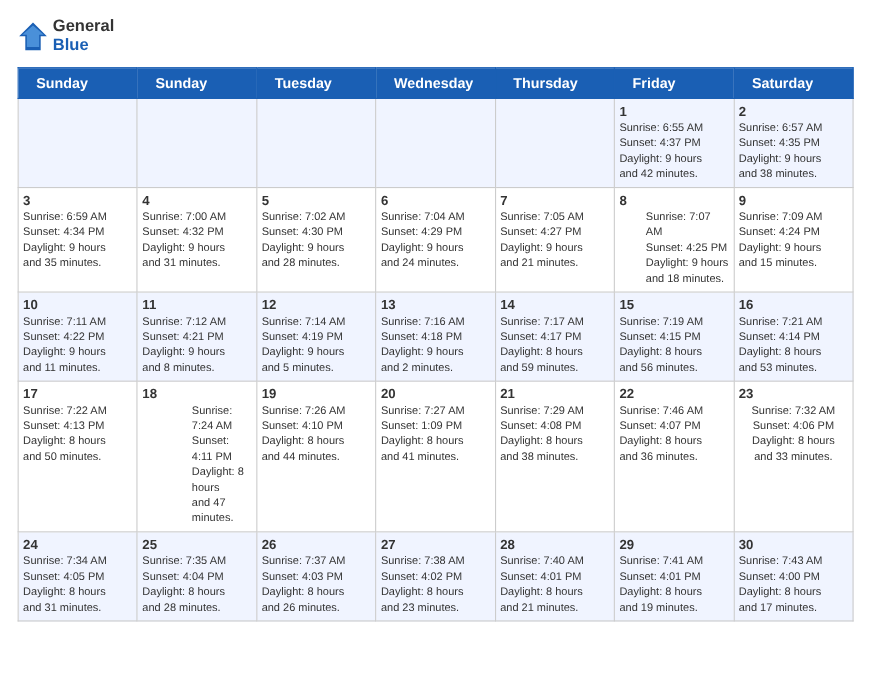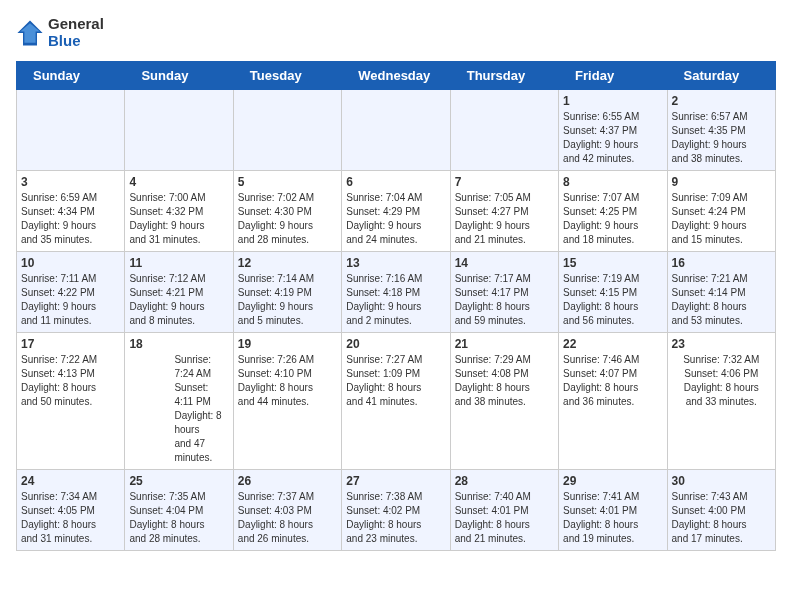--- a/index.html
+++ b/index.html
@@ -162,21 +162,21 @@
         </td>
         <td>
           <span class="day-number">7</span>
           <div class="day-info" style="white-space: pre-line;">Sunrise: 7:05 AM
 Sunset: 4:27 PM
 Daylight: 9 hours
 and 21 minutes.</div>
         </td>
         <td>
           <span class="day-number">8</span>
-          <div class="day-info" style="white-space: pre-line;">Sunrise: 7:07 AM
+          <div class="day-info" style="white-space: pre-line; margin-left: 24px;">Sunrise: 7:07 AM
 Sunset: 4:25 PM
 Daylight: 9 hours
 and 18 minutes.</div>
         </td>
         <td>
           <span class="day-number">9</span>
           <div class="day-info" style="white-space: pre-line;">Sunrise: 7:09 AM
 Sunset: 4:24 PM
 Daylight: 9 hours
 and 15 minutes.</div>

